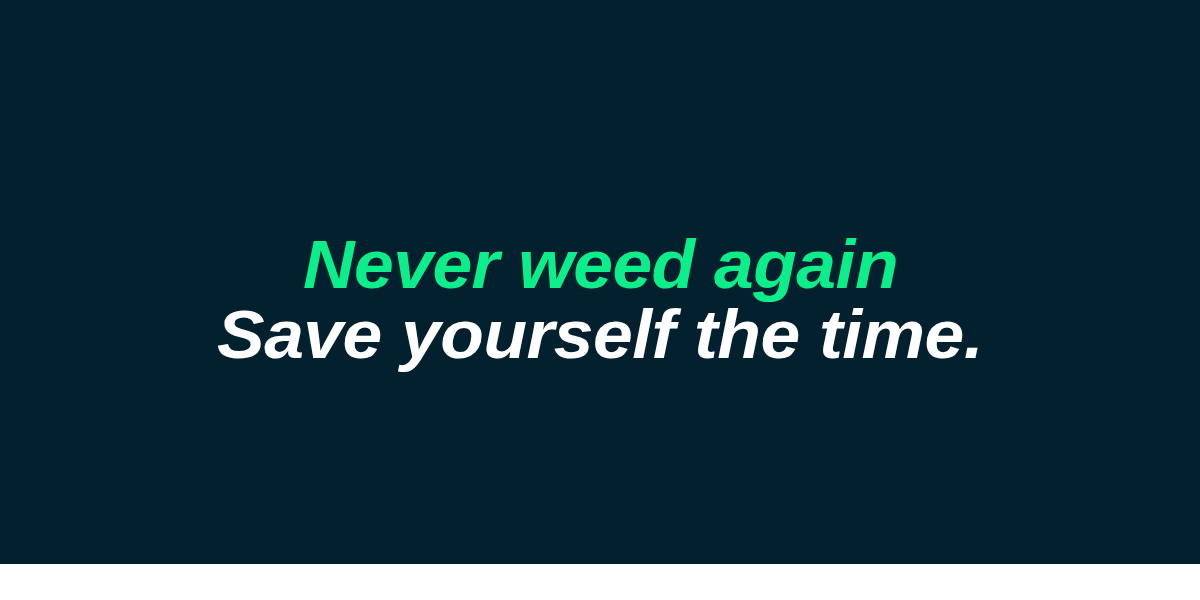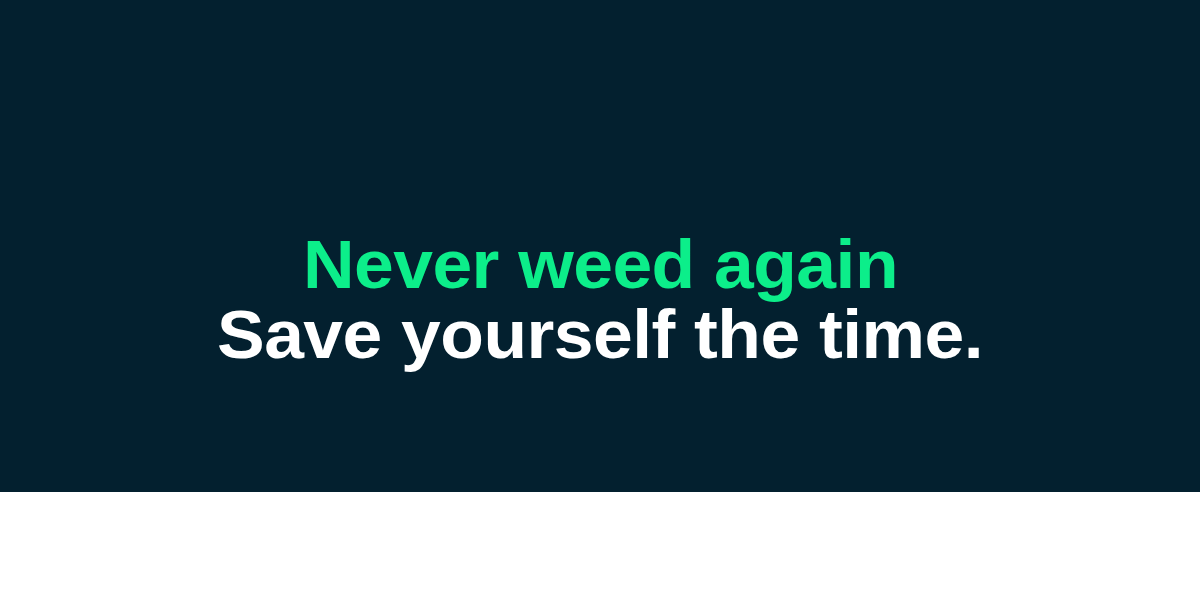--- a/index.html
+++ b/index.html
@@ -11,27 +11,28 @@
   body {
     width: 1200px;
     height: 600px;
     overflow: hidden;
     font-family: "Liberation Sans", sans-serif;
   }
 
   .banner {
     position: relative;
     width: 1200px;
-    height: 492px;
+    height: 564px;
     background: #03202F;
     display: flex;
     flex-direction: column;
     align-items: center;
     justify-content: center;
     box-sizing: border-box;
+    font-style: italic;
     -webkit-font-smoothing: antialiased;
   }
 
   .headline-block {
     position: absolute;
     left: 0;
     top: 0;
     width: 1200px;
     height: 600px;
     display: flex;

